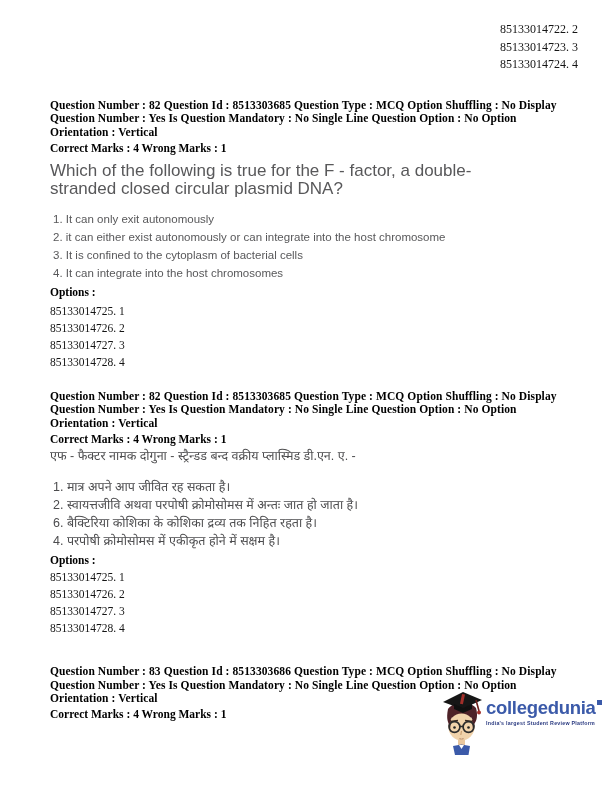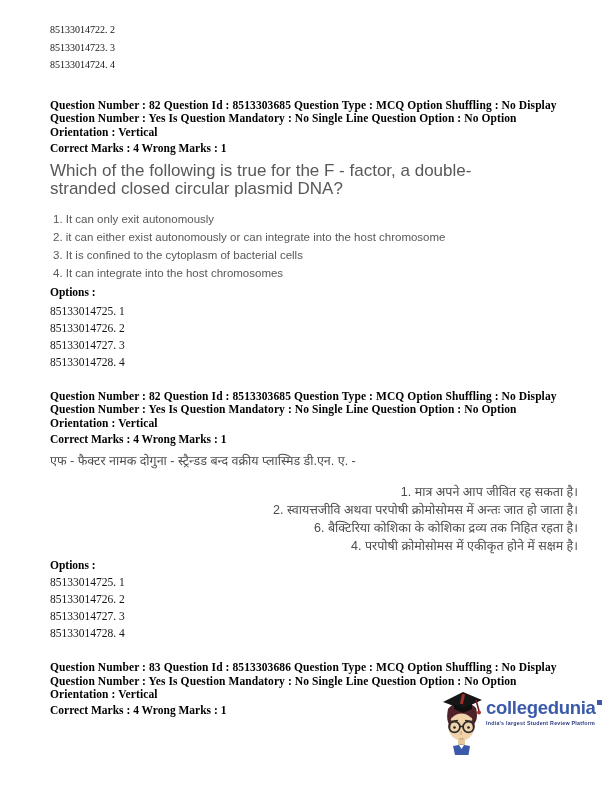--- a/index.html
+++ b/index.html
@@ -3,21 +3,21 @@
 <meta charset="utf-8">
 <style>
   html,body{margin:0;padding:0;background:#ffffff;}
   .page{
     position:relative;width:612px;height:792px;background:#ffffff;overflow:hidden;
     font-family:"Liberation Serif","DejaVu Serif",serif;
   }
   .col{position:absolute;left:50px;top:0;width:528px;}
 
   .prev-ids{margin-top:21px;}
-  .prev-ids > div{font-size:10px;line-height:17.5px;color:#141414;}
+  .prev-ids > div{font-size:12px;line-height:17.5px;color:#141414;text-align:right;}
 
   .qheader > div{
     font-weight:bold;font-size:11.5px;line-height:13.8px;color:#000;
     white-space:nowrap;letter-spacing:0.1px;
   }
   .marks{font-weight:bold;font-size:11.5px;line-height:13.8px;color:#000;margin-top:2px;}
 
   .qtext{
     font-family:"Liberation Sans","DejaVu Sans",sans-serif;
     font-size:17px;line-height:18px;color:#58585a;max-width:481px;
@@ -30,24 +30,24 @@
   .hindi .qtext{font-size:12.5px;color:#4c4c4e;max-width:none;white-space:nowrap;}
   .hindi .choices > div{font-size:12.5px;color:#4c4c4e;}
 
   .options-label{font-weight:bold;font-size:11.5px;line-height:14px;color:#000;margin-top:3px;}
   .option-ids > div{font-size:11.5px;line-height:17px;color:#141414;}
 
   .blk-q82en .qheader{margin-top:25px;}
   .blk-q82en .qtext{margin-top:6px;}
   .blk-q82en .option-ids{margin-top:4px;}
   .blk-q82hi .qheader{margin-top:19px;}
-  .blk-q82hi .qtext{margin-top:5px;}
-  .blk-q82hi .choices{margin-top:13px;text-align:right;}
+  .blk-q82hi .qtext{}
+  .blk-q82hi .choices{margin-top:13px;}
   .blk-q82hi .option-ids{margin-top:2px;}
-  .blk-q83 .qheader{margin-top:19px;}
+  .blk-q83 .qheader{margin-top:28px;}
 
   
   .logo{position:absolute;left:440px;top:689px;width:160px;height:74px;}
   .logo .mascot{position:absolute;left:0;top:0;}
   .logo-text{position:absolute;left:46px;top:9px;}
   .brand{
     font-family:"Liberation Sans","DejaVu Sans",sans-serif;
     font-size:18.5px;font-weight:bold;letter-spacing:-0.3px;line-height:20px;
     white-space:nowrap;
   }

